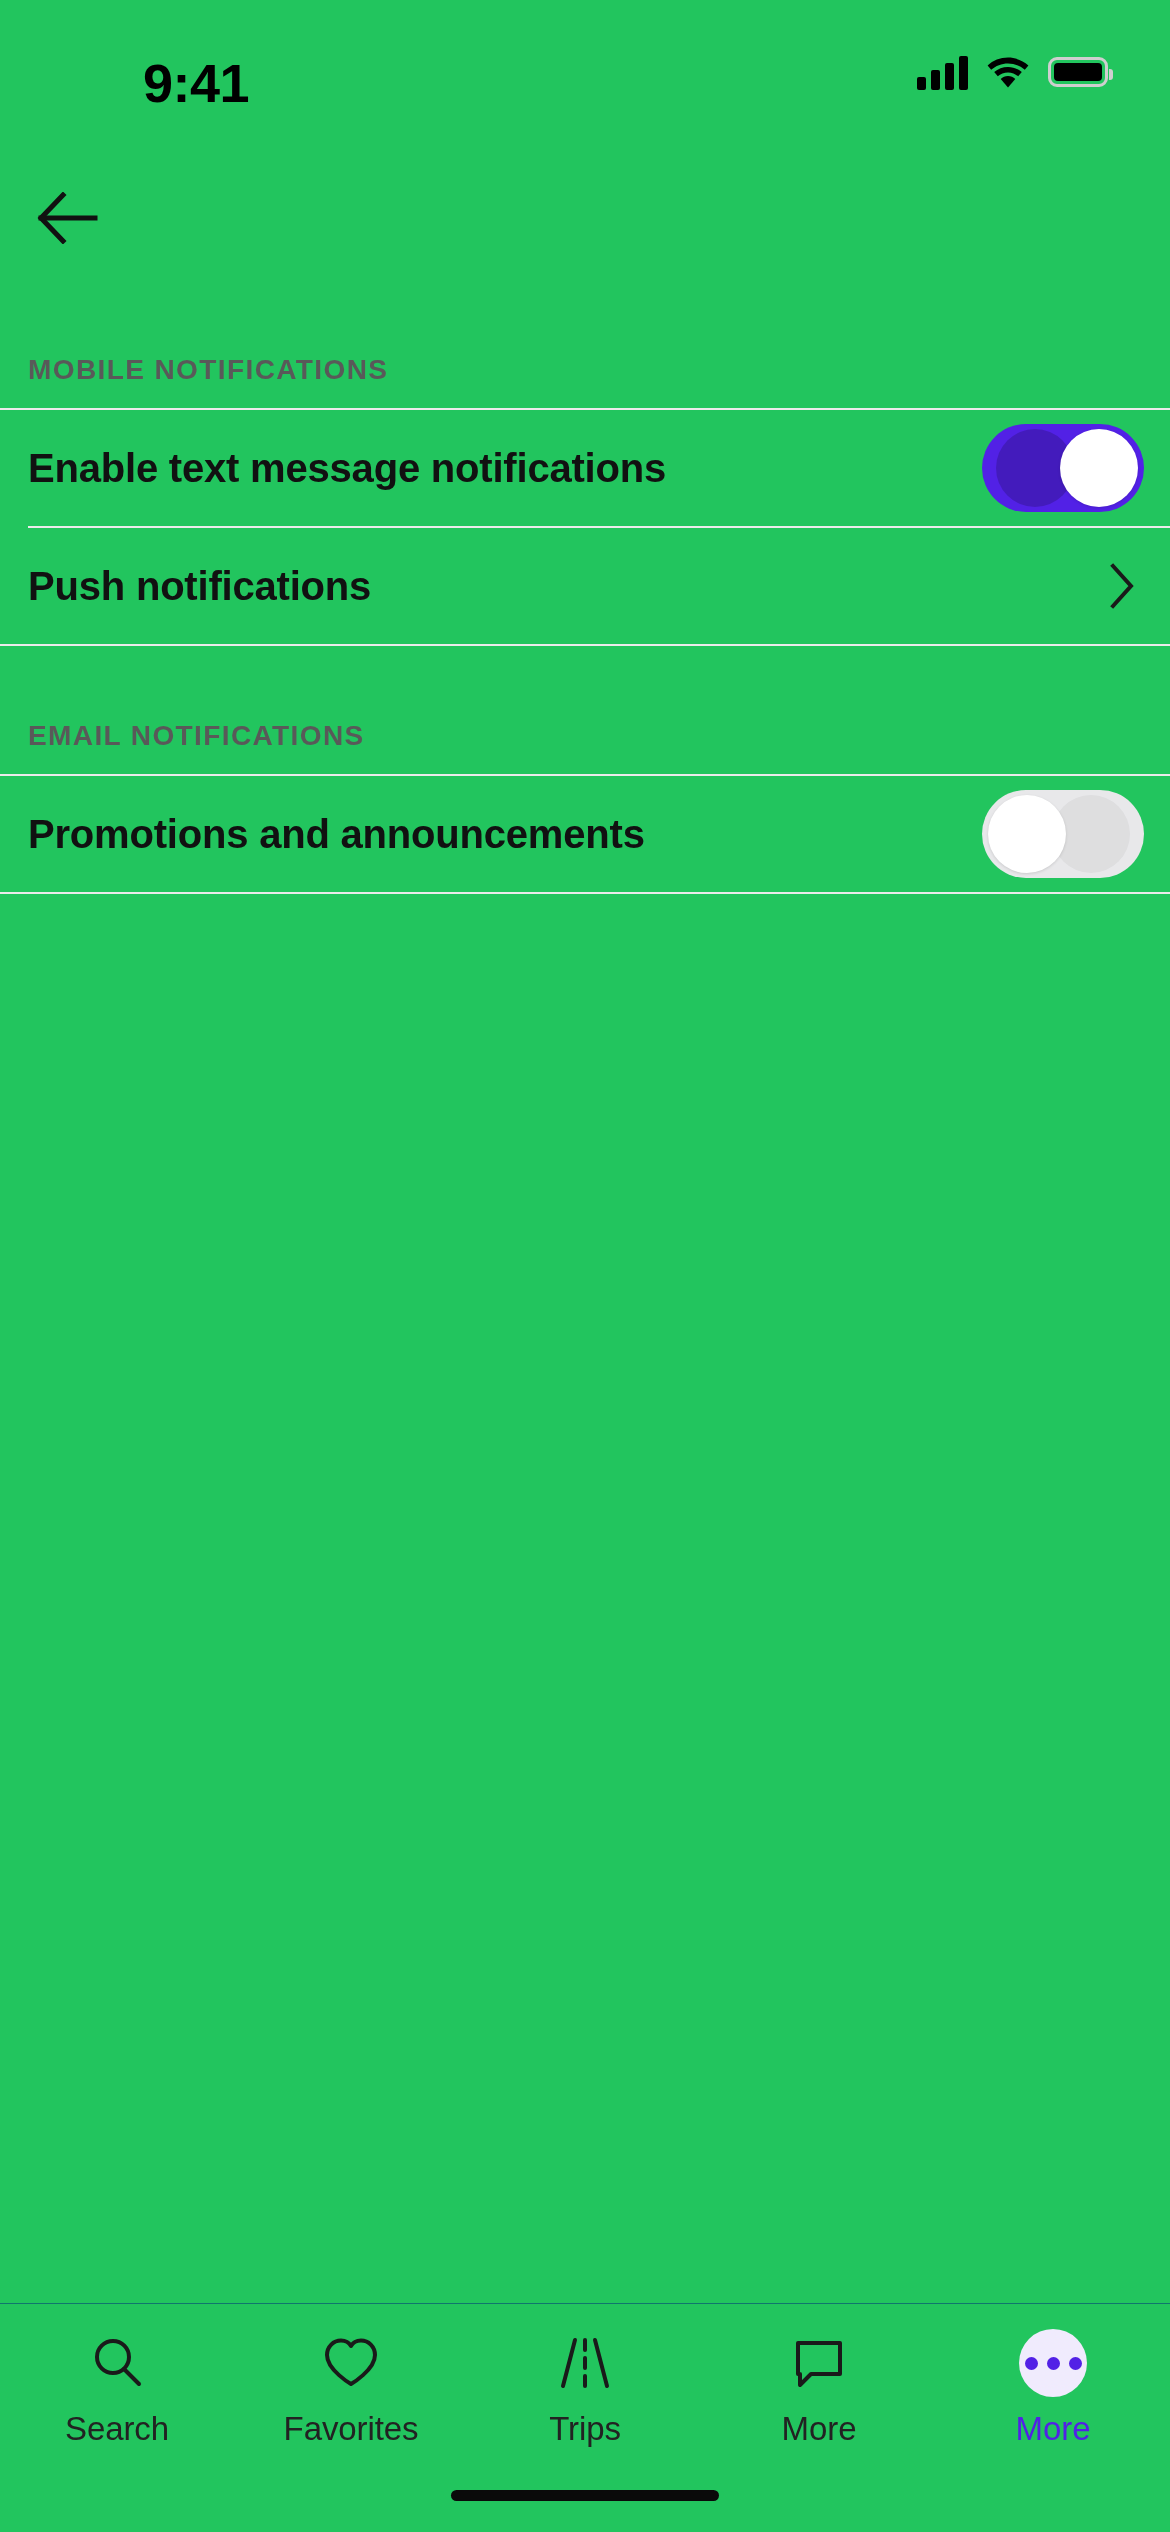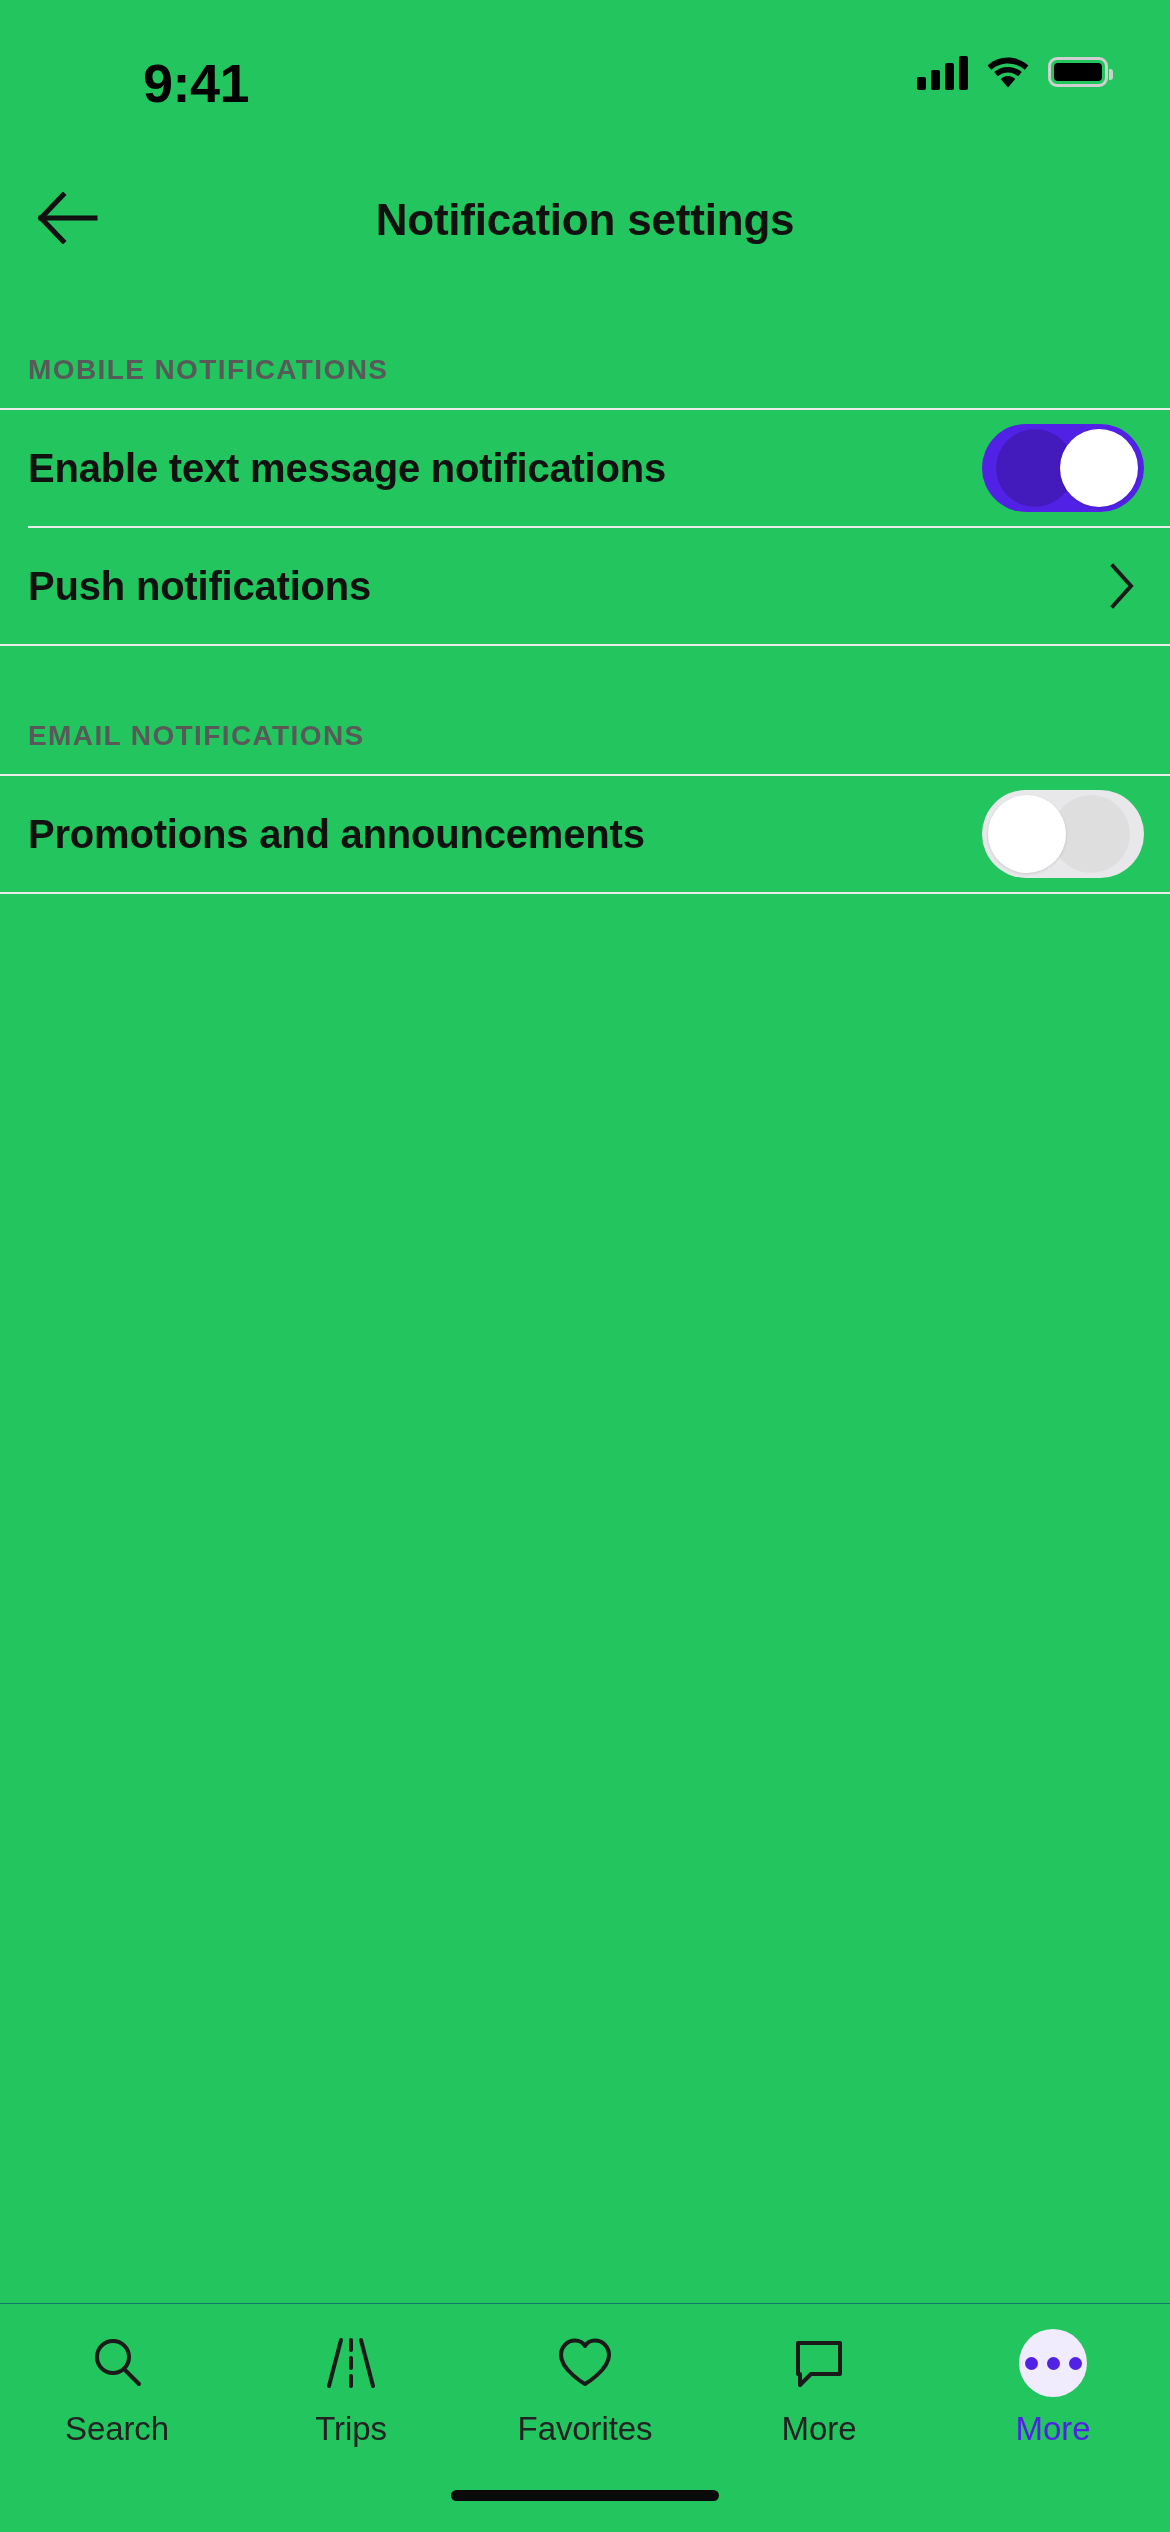--- a/index.html
+++ b/index.html
@@ -251,21 +251,20 @@
 
   <div class="nav-header">
     <div class="back-btn">
       <span>
         <svg width="62" height="52" viewBox="0 0 62 52">
           <path d="M26 3 L4 26 L26 49" fill="none" stroke="#111" stroke-width="5" stroke-linecap="square"></path>
           <line x1="4" y1="26" x2="58" y2="26" stroke="#111" stroke-width="5" stroke-linecap="square"></line>
         </svg>
       </span>
     </div>
-    <div class="nav-title">Notification settings</div>
   </div>
 
   <div class="content">
 
     <div class="section-header">MOBILE NOTIFICATIONS</div>
     <div class="divider-full"></div>
 
     <div class="row">
       <div class="row-label">Enable text message notifications</div>
       <div class="toggle on">
@@ -306,47 +305,47 @@
   <div class="tab-bar">
 
     <div class="tab">
       <div class="tab-icon">
         <svg width="60" height="60" viewBox="0 0 60 60">
           <circle cx="26" cy="24" r="16" fill="none" stroke="#1a1a1a" stroke-width="4"></circle>
           <line x1="37" y1="36" x2="52" y2="51" stroke="#1a1a1a" stroke-width="4" stroke-linecap="round"></line>
         </svg>
       </div>
       <div class="tab-label">Search</div>
+    </div>
+
+    <div class="tab">
+      <div class="tab-icon">
+        <svg width="60" height="58" viewBox="0 0 60 58">
+          <path d="M30 50 C30 50 6 36 6 21 C6 12.5 12.5 6.5 20 6.5 C25 6.5 28.4 9.2 30 12 C31.6 9.2 35 6.5 40 6.5 C47.5 6.5 54 12.5 54 21 C54 36 30 50 30 50 Z" fill="none" stroke="#1a1a1a" stroke-width="4" stroke-linejoin="round"></path>
+        </svg>
+      </div>
+      <div class="tab-label">Favorites</div>
     </div>
 
     <div class="tab">
       <div class="tab-icon">
         <svg width="60" height="58" viewBox="0 0 60 58">
           <path d="M20 6 L8 52" fill="none" stroke="#1a1a1a" stroke-width="4" stroke-linecap="round"></path>
           <path d="M40 6 L52 52" fill="none" stroke="#1a1a1a" stroke-width="4" stroke-linecap="round"></path>
           <line x1="30" y1="6" x2="30" y2="16" stroke="#1a1a1a" stroke-width="4" stroke-linecap="round"></line>
           <line x1="30" y1="24" x2="30" y2="34" stroke="#1a1a1a" stroke-width="4" stroke-linecap="round"></line>
           <line x1="30" y1="42" x2="30" y2="52" stroke="#1a1a1a" stroke-width="4" stroke-linecap="round"></line>
         </svg>
       </div>
       <div class="tab-label">Trips</div>
     </div>
 
     <div class="tab">
       <div class="tab-icon">
         <svg width="60" height="58" viewBox="0 0 60 58">
-          <path d="M30 50 C30 50 6 36 6 21 C6 12.5 12.5 6.5 20 6.5 C25 6.5 28.4 9.2 30 12 C31.6 9.2 35 6.5 40 6.5 C47.5 6.5 54 12.5 54 21 C54 36 30 50 30 50 Z" fill="none" stroke="#1a1a1a" stroke-width="4" stroke-linejoin="round"></path>
-        </svg>
-      </div>
-      <div class="tab-label">Favorites</div>
-    </div>
-
-    <div class="tab">
-      <div class="tab-icon">
-        <svg width="60" height="58" viewBox="0 0 60 58">
           <path d="M9 9 H51 V40 H22 L11 51 V40 H9 Z" fill="none" stroke="#1a1a1a" stroke-width="4" stroke-linejoin="round"></path>
         </svg>
       </div>
       <div class="tab-label">More</div>
     </div>
 
     <div class="tab active">
       <div class="tab-icon active-bg">
         <span class="dots">
           <i></i>

